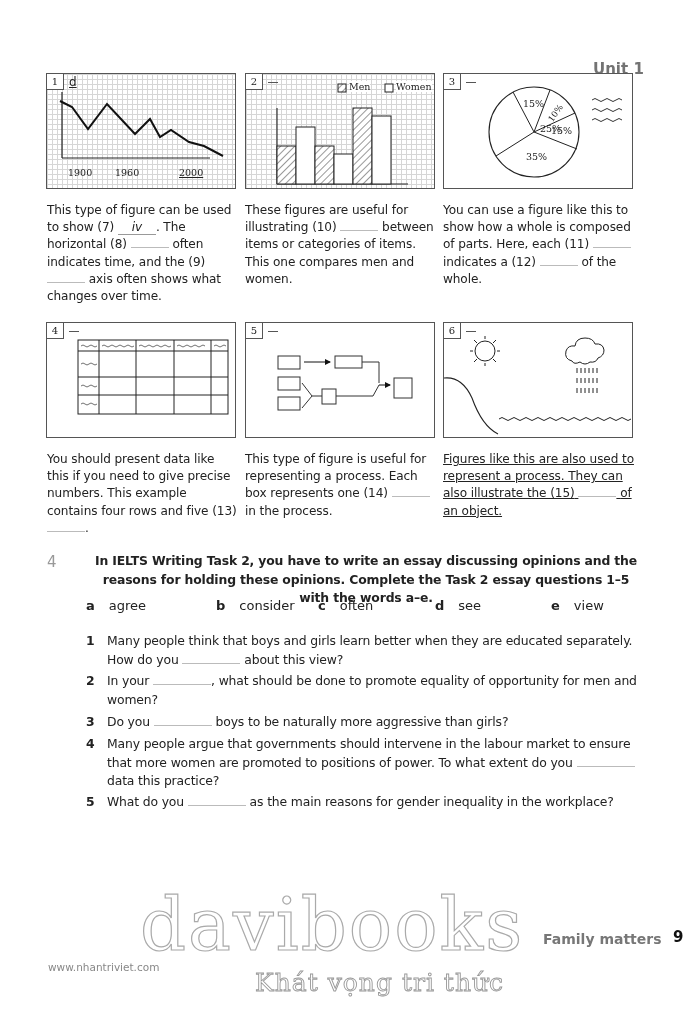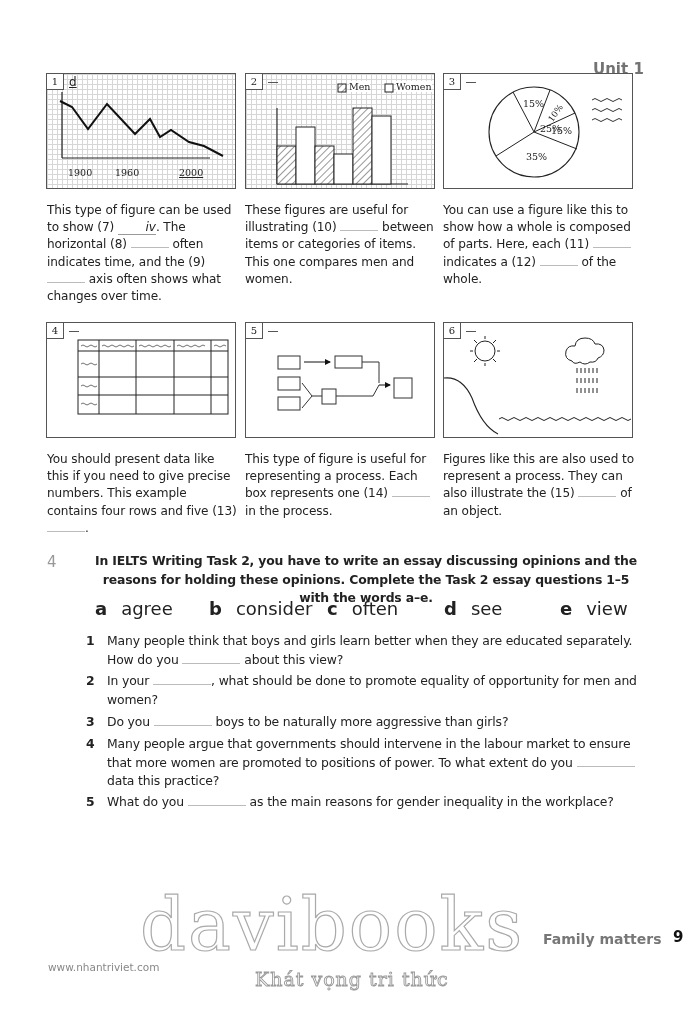--- a/index.html
+++ b/index.html
@@ -9,36 +9,36 @@
   .fig { position:absolute; width:190px; height:116px; border:1.2px solid #555; background:#fff; box-sizing:border-box; }
   .fig.grid { background-color:#fff;
      background-image: linear-gradient(#d6d6d6 1px, transparent 1px), linear-gradient(90deg, #d6d6d6 1px, transparent 1px);
      background-size:5px 5px; }
   .fig svg { position:absolute; left:0; top:0; }
   .fignum { position:absolute; left:0; top:0; width:16px; height:15px; border-right:1px solid #555; border-bottom:1px solid #555;
             background:#fff; font-family:"DejaVu Serif", serif; font-size:10px; text-align:center; line-height:15px; }
   .figans { position:absolute; left:22px; top:1px; font-size:12px; text-decoration:underline; font-family:"DejaVu Sans", sans-serif; }
   .figdash { position:absolute; left:22px; top:8px; width:10px; border-top:1px solid #555; }
   .cap { position:absolute; width:192px; font-size:12.1px; line-height:17.2px; color:#222; letter-spacing:-0.1px; }
-  .blank { display:inline-block; width:38px; border-bottom:1px solid #bbb; height:10px; vertical-align:baseline; text-align:right; }
+  .blank { display:inline-block; width:38px; border-bottom:1px solid #bbb; height:10px; vertical-align:baseline; text-align:center; }
   .blank.filled { font-style:italic; border-bottom:1px solid #999; height:auto; line-height:14px; }
   .ex-num { position:absolute; left:47px; top:553px; font-size:15px; color:#999; }
   .ex-instr { position:absolute; left:86px; top:552px; width:560px; font-size:12.4px; line-height:18.5px; font-weight:bold; color:#222; letter-spacing:-0.15px;text-align:center; }
-  .word { position:absolute; top:598px; font-size:18px;margin-left:9px; }
+  .word { position:absolute; top:598px; font-size:13px; }
   .word b { margin-right:14px; }
   .q { position:absolute; left:86px; width:560px; font-size:12.4px; line-height:18.5px; letter-spacing:-0.15px; }
   .q .qn { position:absolute; left:0; top:0; font-weight:bold; }
   .q .qt { display:block; margin-left:21px; }
   .q .blank { width:58px; }
   .footer-url { position:absolute; left:48px; top:933px; font-size:10.5px; color:#888;margin-top:28px; }
   .footer-title { position:absolute; left:543px; top:931px; font-size:14px; font-weight:bold; color:#777; }
   .pagenum { position:absolute; left:673px; top:928px; font-size:15px; font-weight:bold; color:#111; }
   .wm1 { position:absolute; left:140px; top:880px; font-family:"DejaVu Serif", serif; font-size:72px; color:transparent;
          -webkit-text-stroke:1.2px #aaa; letter-spacing:2px; line-height:90px; }
-  .wm2 { position:absolute; left:255px; top:968px; font-family:"DejaVu Serif", serif; font-size:19px; color:transparent;
+  .wm2 { position:absolute; left:255px; top:968px; font-family:"DejaVu Serif", serif; font-size:25px; color:transparent;
          -webkit-text-stroke:0.9px #999; letter-spacing:1px;text-align:right; }
 </style>
 </head>
 <body>
 
 <div class="unit">Unit 1</div>
 
 <div class="fig grid" style="left:46px;top:73px;">
   <svg width="190" height="116">
     <line x1="15" y1="18" x2="15" y2="84" stroke="#222" stroke-width="1.2"></line>
@@ -211,31 +211,31 @@
 
 <div class="cap" style="left:47px;top:451px;">
   <span>You should present data like this if you need to give precise numbers. This example contains four rows and five (13)</span>
   <span class="blank"></span><span>.</span>
 </div>
 <div class="cap" style="left:245px;top:451px;">
   <span>This type of figure is useful for representing a process. Each box represents one (14)</span>
   <span class="blank"></span>
   <span>in the process.</span>
 </div>
-<div class="cap" style="left:443px;top:451px;">
+<div class="cap" style="left:443px;top:451px;text-decoration:underline;">
   <span>Figures like this are also used to represent a process. They can also illustrate the (15)</span>
   <span class="blank"></span>
   <span>of an object.</span>
 </div>
 
 <div class="ex-num">4</div>
 <div class="ex-instr">In IELTS Writing Task 2, you have to write an essay discussing opinions and the reasons for holding these opinions. Complete the Task 2 essay questions 1–5 with the words a–e.</div>
 
 <div class="word" style="left:86px;"><b>a</b><span>agree</span></div>
-<div class="word" style="left:200px;"><b>b</b><span>consider</span></div>
+<div class="word" style="left:216px;"><b>b</b><span>consider</span></div>
 <div class="word" style="left:318px;"><b>c</b><span>often</span></div>
 <div class="word" style="left:435px;"><b>d</b><span>see</span></div>
 <div class="word" style="left:551px;"><b>e</b><span>view</span></div>
 
 <div class="q" style="top:632px;">
   <span class="qn">1</span>
   <span class="qt"><span>Many people think that boys and girls learn better when they are educated separately. How do you</span> <span class="blank"></span> <span>about this view?</span></span>
 </div>
 <div class="q" style="top:672px;">
   <span class="qn">2</span>

